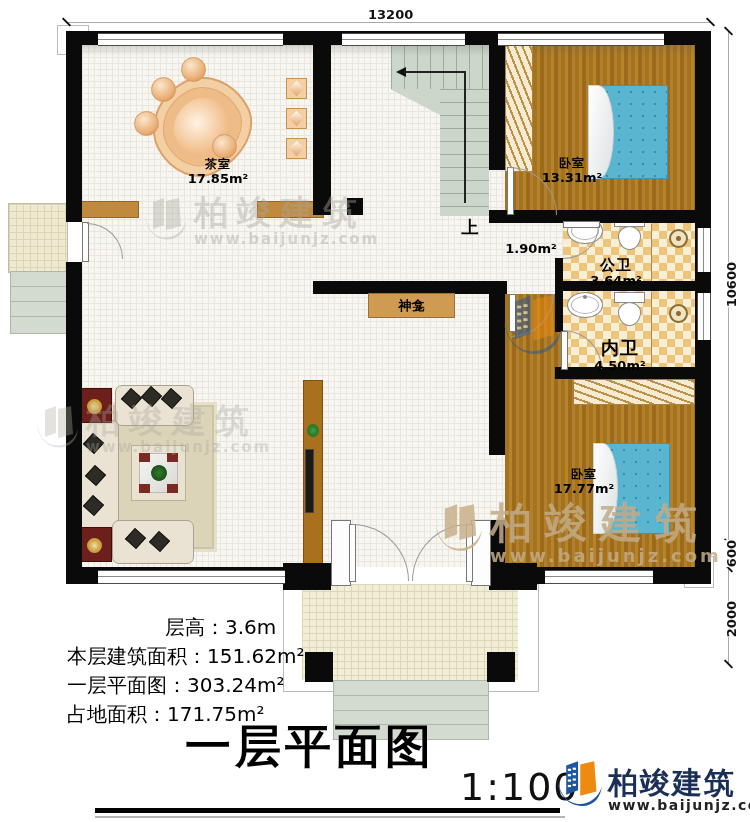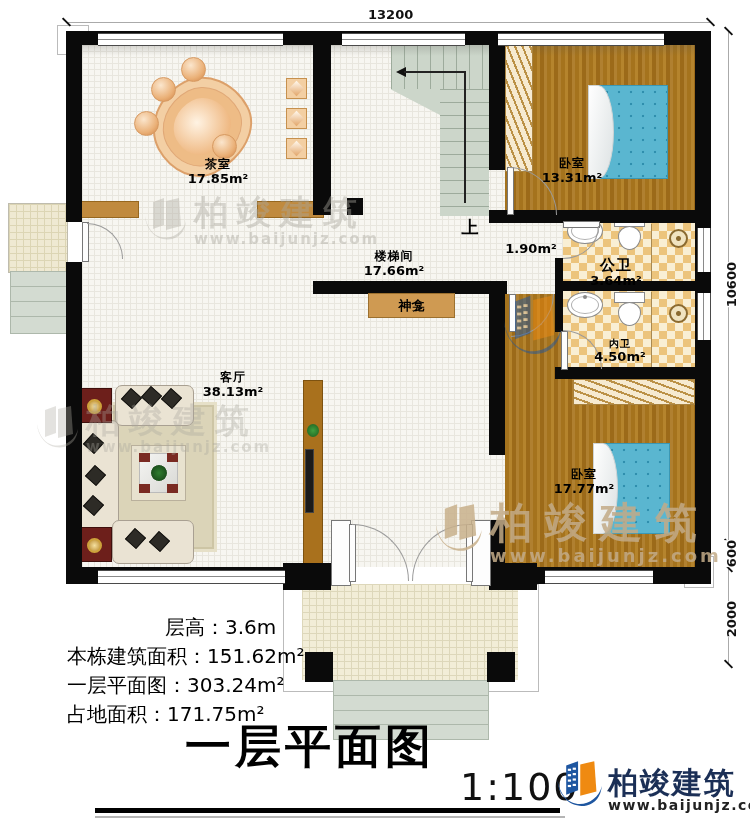--- a/index.html
+++ b/index.html
@@ -307,37 +307,29 @@
   <div class="step" style="left:333px;top:724px;width:154px;height:14px;"></div>
 
   <div class="room-label" style="left:168px;top:158px;width:100px;">
     <div class="rn">茶室</div>
     <div class="ra">17.85m²</div>
   </div>
   <div class="room-label" style="left:522px;top:157px;width:100px;">
     <div class="rn">卧室</div>
     <div class="ra">13.31m²</div>
   </div>
-  <div class="room-label" style="left:344px;top:250px;width:100px;">
-    <div class="rn">楼梯间</div>
-    <div class="ra">17.66m²</div>
-  </div>
   <div class="small-label" style="left:450px;top:216px;width:40px;font-size:17px;">上</div>
   <div class="small-label" style="left:496px;top:241px;width:70px;">1.90m²</div>
   <div class="room-label" style="left:576px;top:257px;width:80px;">
     <div class="rn" style="font-size:15px;text-align:center;">公卫</div>
     <div class="ra">3.64m²</div>
   </div>
   <div class="room-label" style="left:580px;top:338px;width:80px;">
-    <div class="rn" style="font-size:10px;">内卫</div>
+    <div class="rn" style="font-size:18px;">内卫</div>
     <div class="ra">4.50m²</div>
-  </div>
-  <div class="room-label" style="left:183px;top:371px;width:100px;">
-    <div class="rn">客厅</div>
-    <div class="ra">38.13m²</div>
   </div>
   <div class="room-label" style="left:534px;top:468px;width:100px;">
     <div class="rn">卧室</div>
     <div class="ra">17.77m²</div>
   </div>
 
   <div class="wm wm-gray" style="left:138px;top:194px;">
     <svg class="logosvg" width="50" height="54" viewBox="0 0 100 104">
       <path class="c1" d="M30 14 L52 6 L52 60 L30 68 Z"></path>
       <path class="c2" d="M56 12 L82 6 L86 62 L56 70 Z"></path>
@@ -383,21 +375,21 @@
       <path class="c1" d="M14 42 C16 72 40 94 68 88 C84 84 94 72 96 52 C90 78 62 92 40 82 C26 76 17 60 14 42 Z"></path>
     </svg>
     <div class="wtxt">
       <div class="big" style="font-size:42px;letter-spacing:13px;">柏竣建筑</div>
       <div class="url" style="font-size:18px;letter-spacing:3px;">www.baijunjz.com</div>
     </div>
   </div>
 
   <div class="stats">
     <div style="left:165px;top:614px;">层高：3.6m</div>
-    <div style="left:67px;top:643px;">本栋建筑面积：151.62m²</div>
+    <div style="left:67px;top:643px;">本层建筑面积：151.62m²</div>
     <div style="left:67px;top:672px;">一层平面图：303.24m²</div>
     <div style="left:67px;top:701px;">占地面积：171.75m²</div>
   </div>
 
   <div class="footer-title" style="left:185px;top:716px;">一层平面图</div>
   <div class="footer-scale" style="left:460px;top:765px;">1:100</div>
   <div class="tline" style="left:95px;top:808px;width:465px;height:5px;"></div>
   <div class="tline2" style="left:95px;top:816px;width:470px;height:2px;"></div>
   <div class="wm" style="left:550px;top:757px;opacity:1;z-index:51;">
     <svg class="logosvg" width="54" height="58" viewBox="0 0 100 104">

